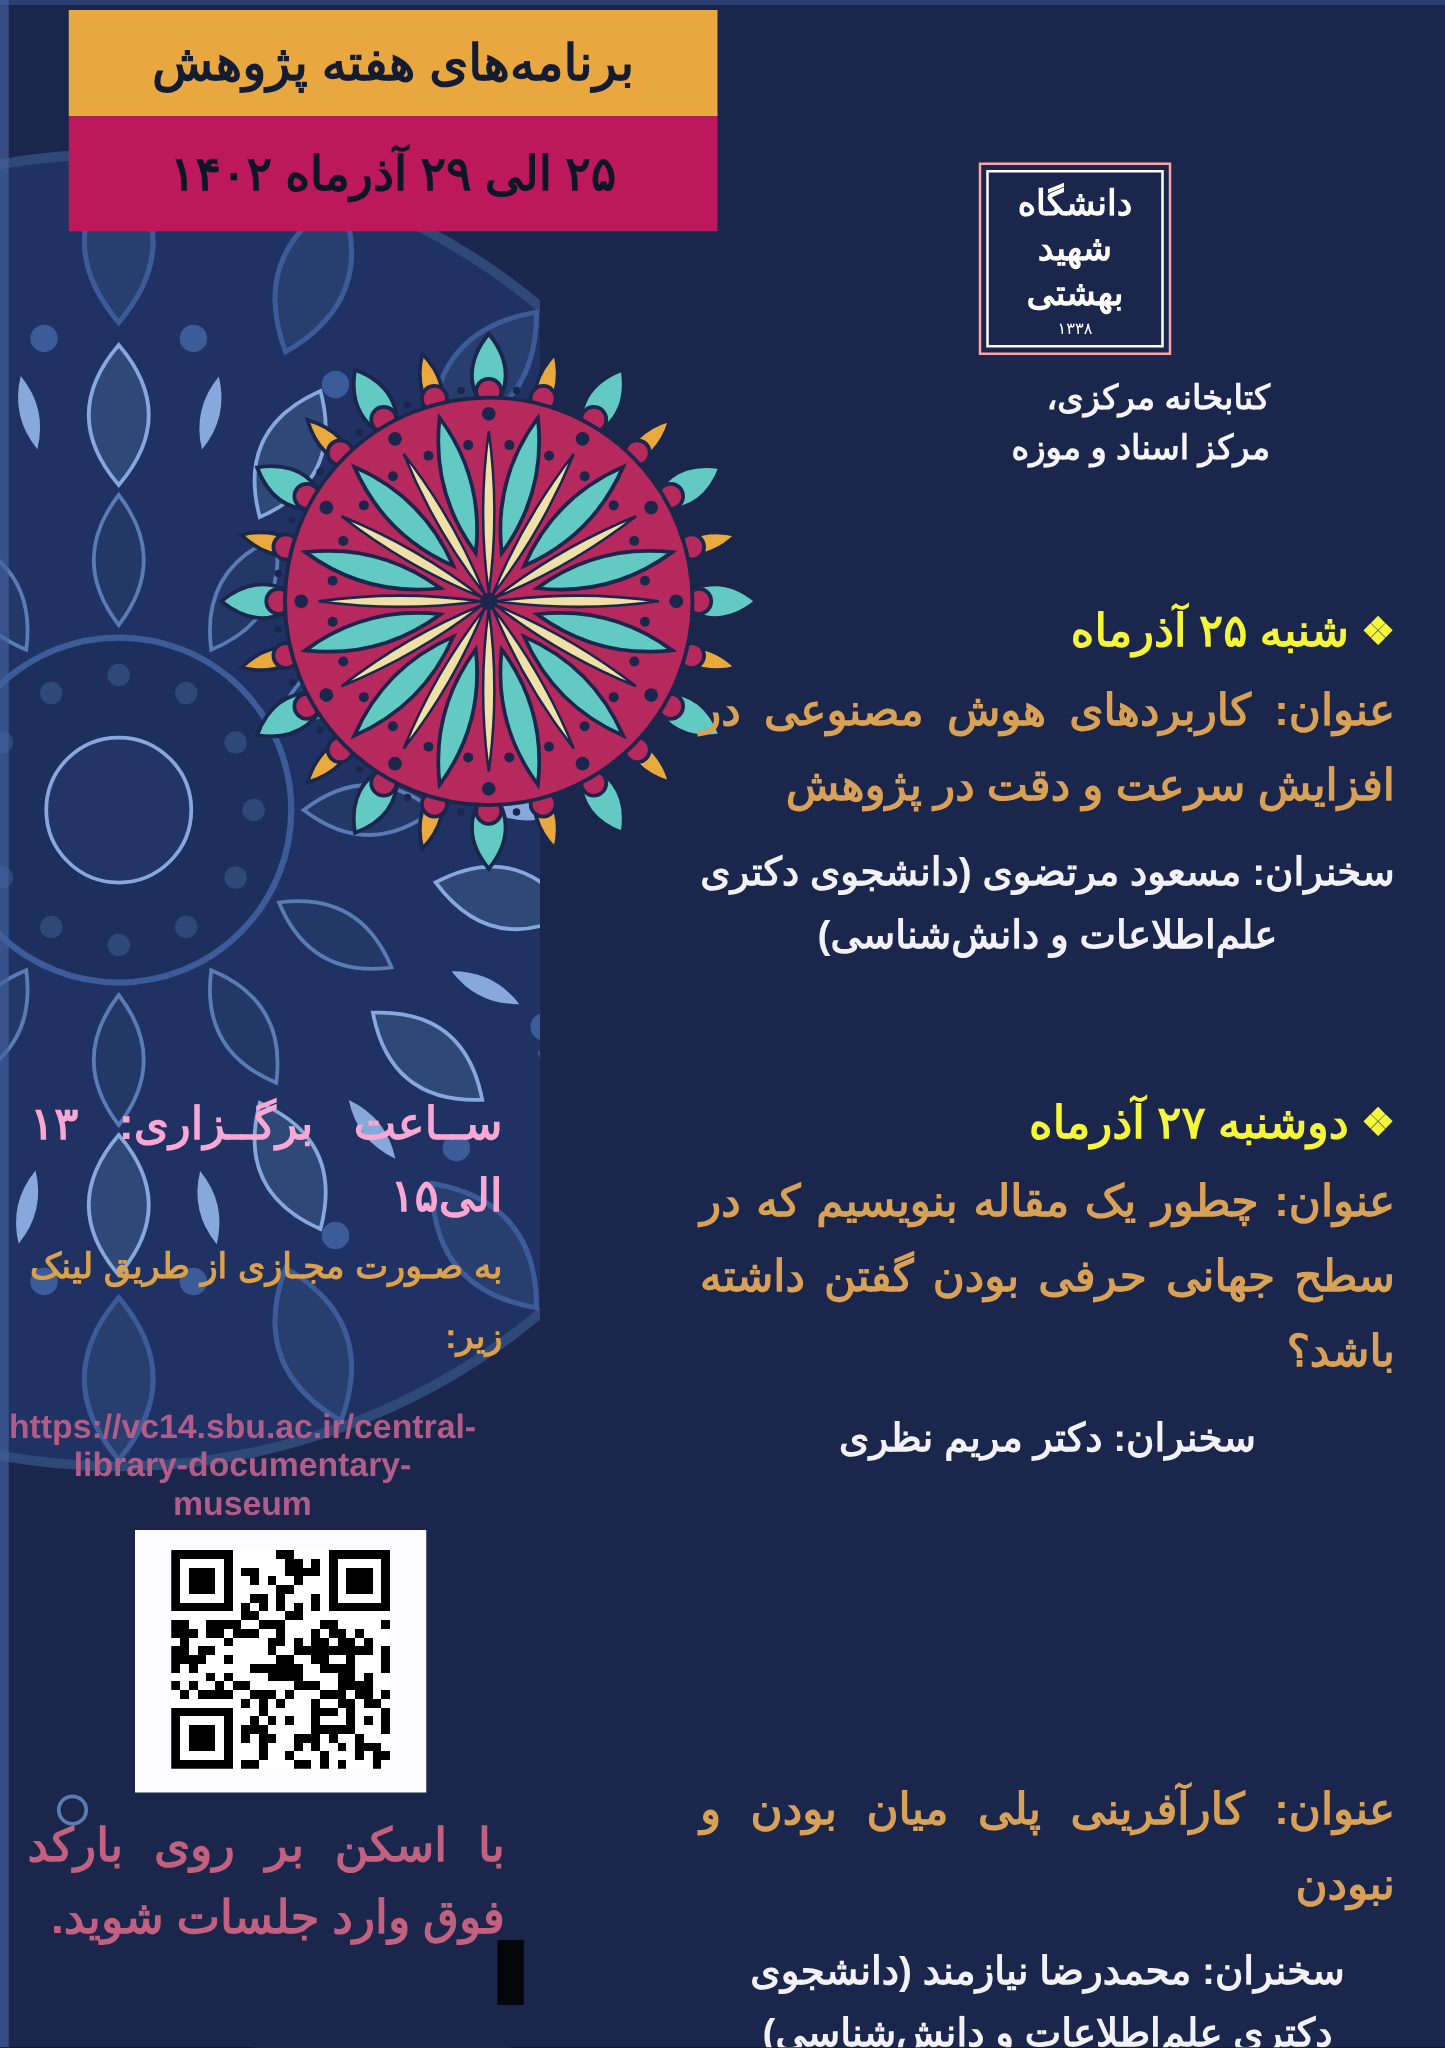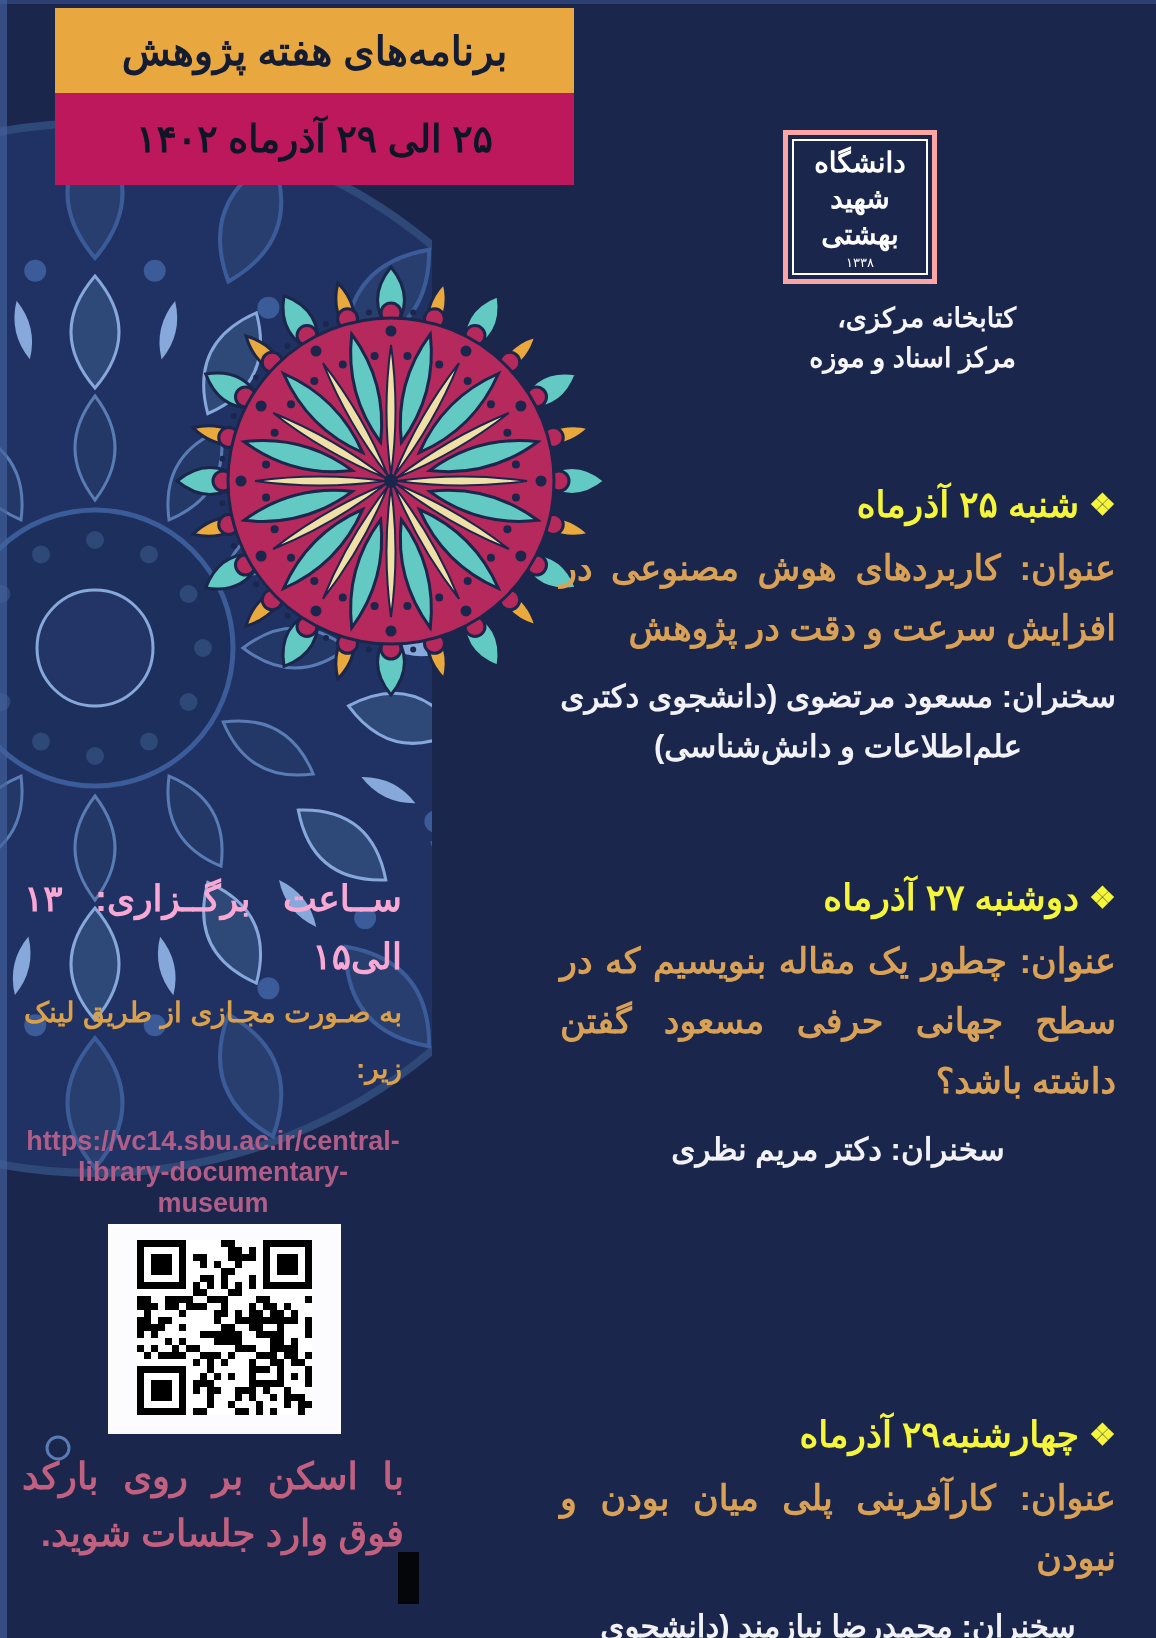--- a/index.html
+++ b/index.html
@@ -13,41 +13,41 @@
   .edge-strip{position:absolute;left:0;top:0;width:7px;height:1638px;background:#44639f;opacity:.65;z-index:6;}
   svg.blue-art{position:absolute;left:0;top:0;z-index:1;}
   svg.color-art{position:absolute;left:173px;top:263px;z-index:2;}
   
   .banners{position:absolute;left:55px;top:8px;width:519px;z-index:5;}
   .banner-top{height:85px;background:#e9a83f;display:flex;align-items:center;justify-content:center;
     color:#131c33;font-size:40px;font-weight:bold;}
   .banner-bottom{height:92px;background:#be185d;display:flex;align-items:center;justify-content:center;
     color:#0c1626;font-size:38px;font-weight:bold;letter-spacing:2px;}
   
-  .emblem{position:absolute;left:783px;top:130px;width:154px;height:154px;border:5px solid #fca5a5;
+  .emblem{position:absolute;left:783px;top:130px;width:154px;height:154px;border:2px solid #fca5a5;
     padding:4px;box-sizing:border-box;z-index:5;}
   .emblem-inner{width:100%;height:100%;border:2px solid #fff;box-sizing:border-box;
     display:flex;flex-direction:column;align-items:center;justify-content:center;}
   .emblem-name{width:118px;color:#fff;font-size:28px;font-weight:bold;line-height:36px;text-align:center;}
   .emblem-year{color:#fff;font-size:13px;margin-top:2px;}
   .logo-caption{position:absolute;left:716px;top:298px;width:300px;z-index:5;text-align:right;
     color:#f5f5fa;font-size:27px;font-weight:bold;line-height:40px;}
   
   .event{position:absolute;left:560px;width:556px;z-index:4;margin-top:40px;}
   .e-date{margin:0;color:#f5f53a;font-size:36px;font-weight:bold;line-height:50px;text-align:right;}
   .bullet{font-size:30px;margin-left:10px;vertical-align:2px;}
   .e-title{margin:8px 0 0 0;color:#d9a155;font-size:35px;font-weight:bold;line-height:60px;text-align:justify;}
   .e-title.center{text-align:center;}
   .e-speaker{margin:14px 0 0 0;color:#f2f2f6;font-size:31px;font-weight:bold;line-height:50px;text-align:center;}
   
   .session-time{position:absolute;left:24px;top:870px;width:378px;z-index:4;
     color:#f9a8d4;font-size:36px;font-weight:bold;line-height:58px;text-align:justify;}
   .session-mode{position:absolute;left:24px;top:985px;width:378px;z-index:4;
     color:#dba04a;font-size:28px;font-weight:bold;line-height:56px;text-align:justify;}
-  .session-link{position:absolute;left:23px;top:1126px;width:380px;z-index:4;direction:ltr;
+  .session-link{position:absolute;left:4px;top:1126px;width:380px;z-index:4;direction:ltr;
     color:#b15d87;font-size:27px;font-weight:bold;line-height:31px;text-align:center;cursor:pointer;}
   .qr-box{position:absolute;left:108px;top:1224px;width:233px;height:210px;background:#fcfcfe;z-index:4;
     display:flex;align-items:flex-start;justify-content:center;padding-top:0;}
   .qr-box svg{margin-top:16px;}
   .session-note{position:absolute;left:22px;top:1448px;width:382px;z-index:4;
     color:#c2607f;font-size:37px;font-weight:bold;line-height:57px;text-align:justify;}
   .cursor-bar{position:absolute;left:398px;top:1552px;width:21px;height:52px;background:#05060a;z-index:5;}
 </style>
 </head>
 <body>
@@ -306,27 +306,26 @@
   </div>
 
   <section class="event" style="top:440px">
     <h3 class="e-date"><span class="bullet">❖</span><span>شنبه ۲۵ آذرماه</span></h3>
     <p class="e-title">عنوان: کاربردهای هوش مصنوعی در افزایش سرعت و دقت در پژوهش</p>
     <p class="e-speaker">سخنران: مسعود مرتضوی (دانشجوی دکتری علم‌اطلاعات و دانش‌شناسی)</p>
   </section>
 
   <section class="event" style="top:833px">
     <h3 class="e-date"><span class="bullet">❖</span><span>دوشنبه ۲۷ آذرماه</span></h3>
-    <p class="e-title">عنوان: چطور یک مقاله بنویسیم که در سطح جهانی حرفی مسعود گفتن داشته باشد؟</p>
+    <p class="e-title">عنوان: چطور یک مقاله بنویسیم که در سطح جهانی حرفی بودن گفتن داشته باشد؟</p>
     <p class="e-speaker">سخنران: دکتر مریم نظری</p>
   </section>
 
 
   <section class="event" style="top:1370px">
-    <h3 class="e-date"><span class="bullet">❖</span><span>چهارشنبه۲۹ آذرماه</span></h3>
     <p class="e-title">عنوان: کارآفرینی پلی میان بودن و نبودن</p>
     <p class="e-speaker">سخنران: محمدرضا نیازمند (دانشجوی دکتری علم‌اطلاعات و دانش‌شناسی)</p>
   </section>
 
   <div class="session-time">ســاعت برگــزاری: ۱۳ الی۱۵</div>
   <div class="session-mode">به صـورت مجـازی از طریق لینک زیر:</div>
   <div class="session-link">
     <div>https://vc14.sbu.ac.ir/central-</div>
     <div>library-documentary-museum</div>
   </div>

